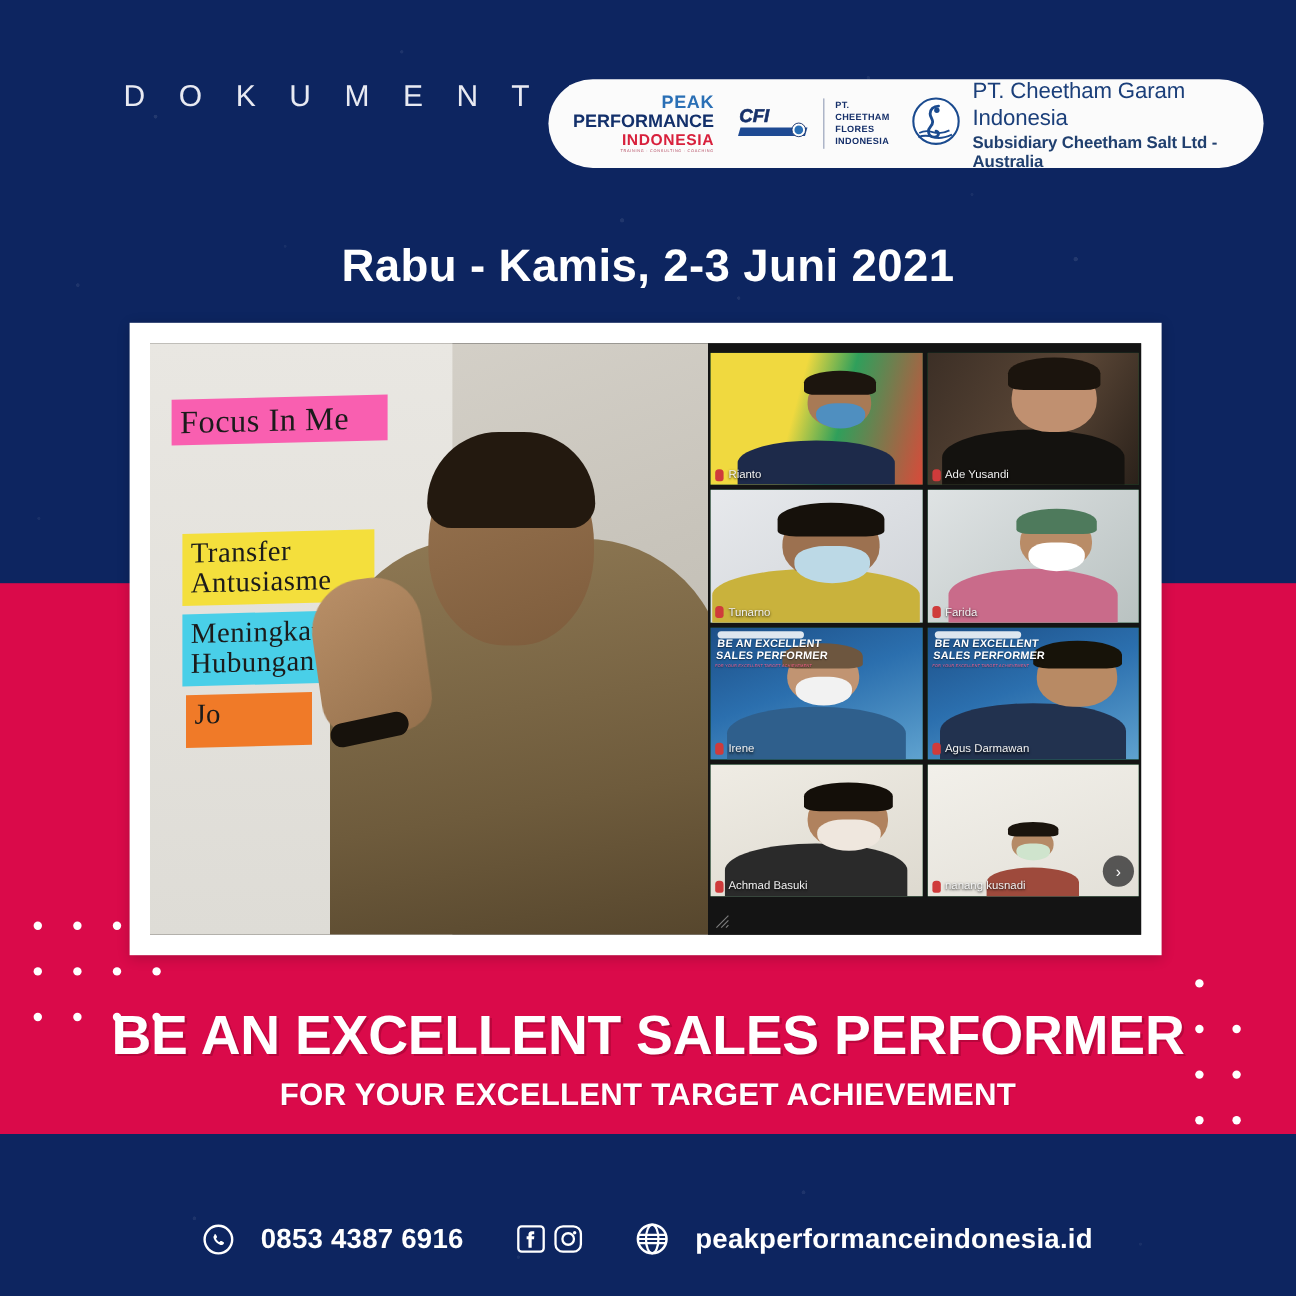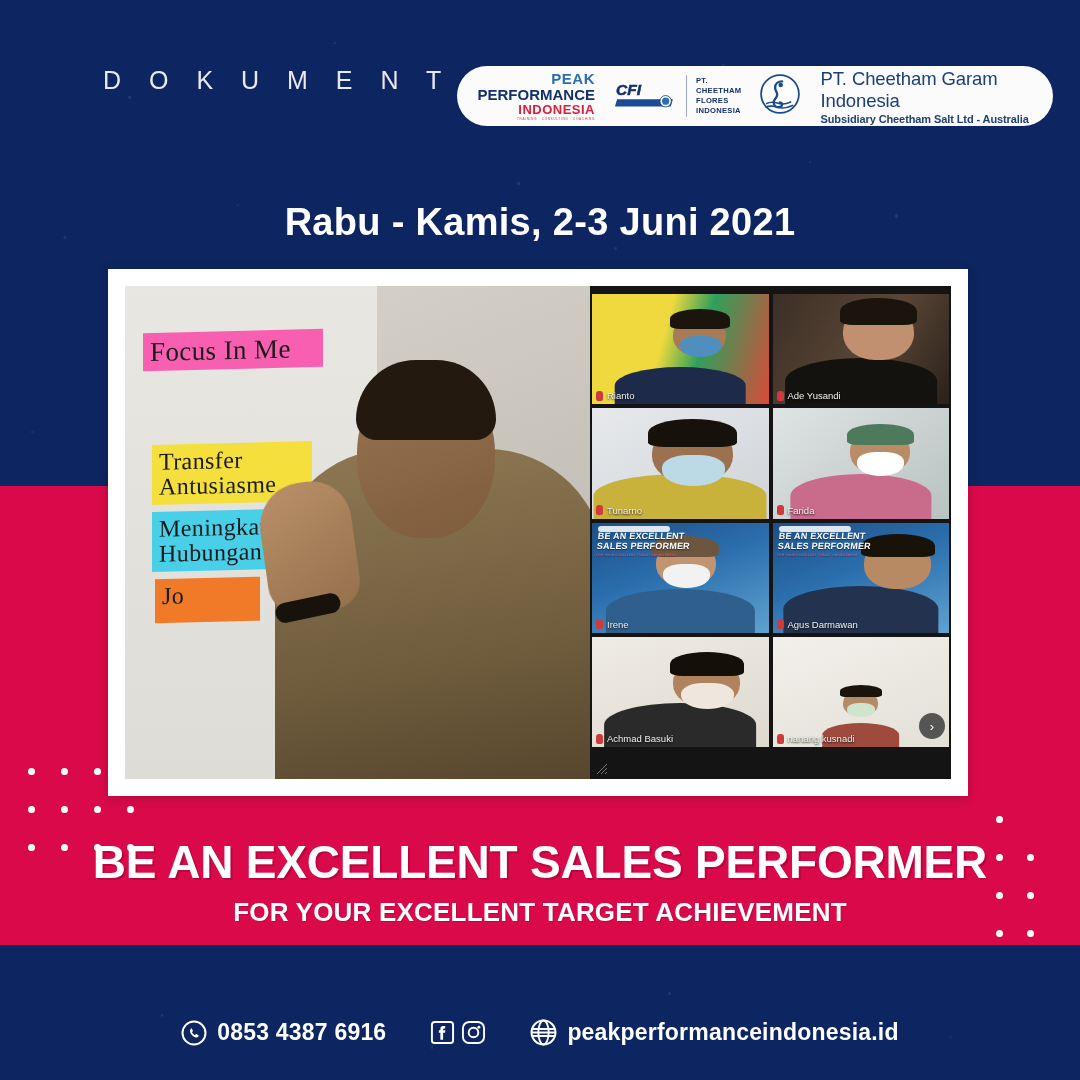--- a/index.html
+++ b/index.html
@@ -54,21 +54,21 @@
     font-size: 25px;
     font-weight: 400;
     letter-spacing: 10.5px;
     color: #e8eaf2;
   }
 
   
   .logo-pill {
     position: absolute;
     left: 457px; top: 66px;
-    width: 596px; height: 60px;
+    width: 596px; height: 74px;
     background: #fbfbfb;
     border-radius: 37px;
     display: flex;
     align-items: center;
     padding: 12px 22px;
     gap: 0;
   }
   .logo-peak {
     width: 122px;
     display: flex; flex-direction: column;
@@ -100,29 +100,29 @@
   .cfi-mark { width: 62px; }
   .cfi-divider {
     width: 1px; height: 42px; background: #9aa4bb;
   }
   .cfi-text {
     font-size: 7.6px; font-weight: bold; color: #16306a;
     line-height: 1.32; letter-spacing: .3px;
   }
 
   .logo-cgi {
-    display: flex; align-items: center; gap: 19px;
+    display: flex; align-items: center; gap: 9px;
     margin-left: 18px;
   }
   .cgi-text .t1 {
     font-size: 18.5px; color: #1b3f7a; letter-spacing: -.1px;
     font-family: "Liberation Sans", sans-serif;
   }
   .cgi-text .t2 {
-    font-size: 11px; color: #21406f; margin-top: 1px; letter-spacing: -.1px;
+    font-size: 14px; color: #21406f; margin-top: 1px; letter-spacing: -.1px;
     font-weight: bold;
   }
 
   
   .date-line {
     position: absolute;
     left: 0; right: 0; top: 201px;
     text-align: center;
     color: #ffffff;
     font-size: 38px;
@@ -360,21 +360,21 @@
   
   .footer {
     position: absolute;
     left: 0; right: 0; bottom: 34px;
     display: flex;
     align-items: center;
     justify-content: center;
     gap: 44px;
     color: #ffffff;
   }
-  .fitem { display: flex; align-items: center; gap: 10px; }
+  .fitem { display: flex; align-items: center; gap: 22px; }
   .fitem .ftxt {
     font-size: 23px; font-weight: bold; letter-spacing: .2px;
   }
   .ficon { display: flex; align-items: center; gap: 6px; }
   .ficon svg { display: block; }
 </style>
 </head>
 <body>
 
 <div class="poster">

